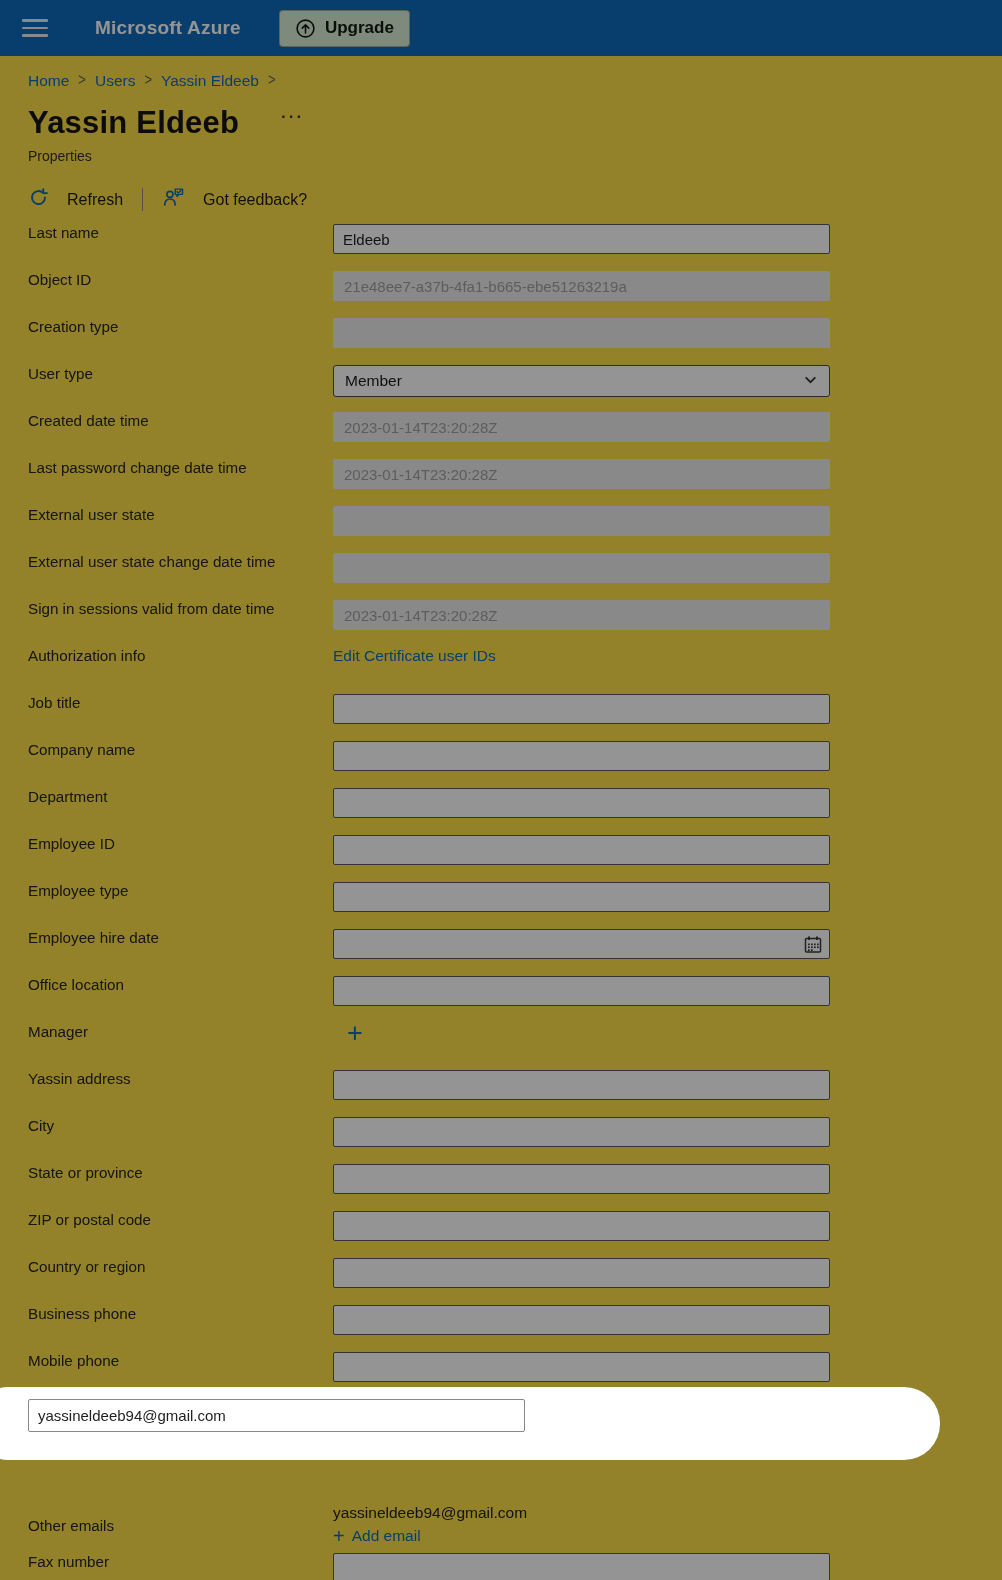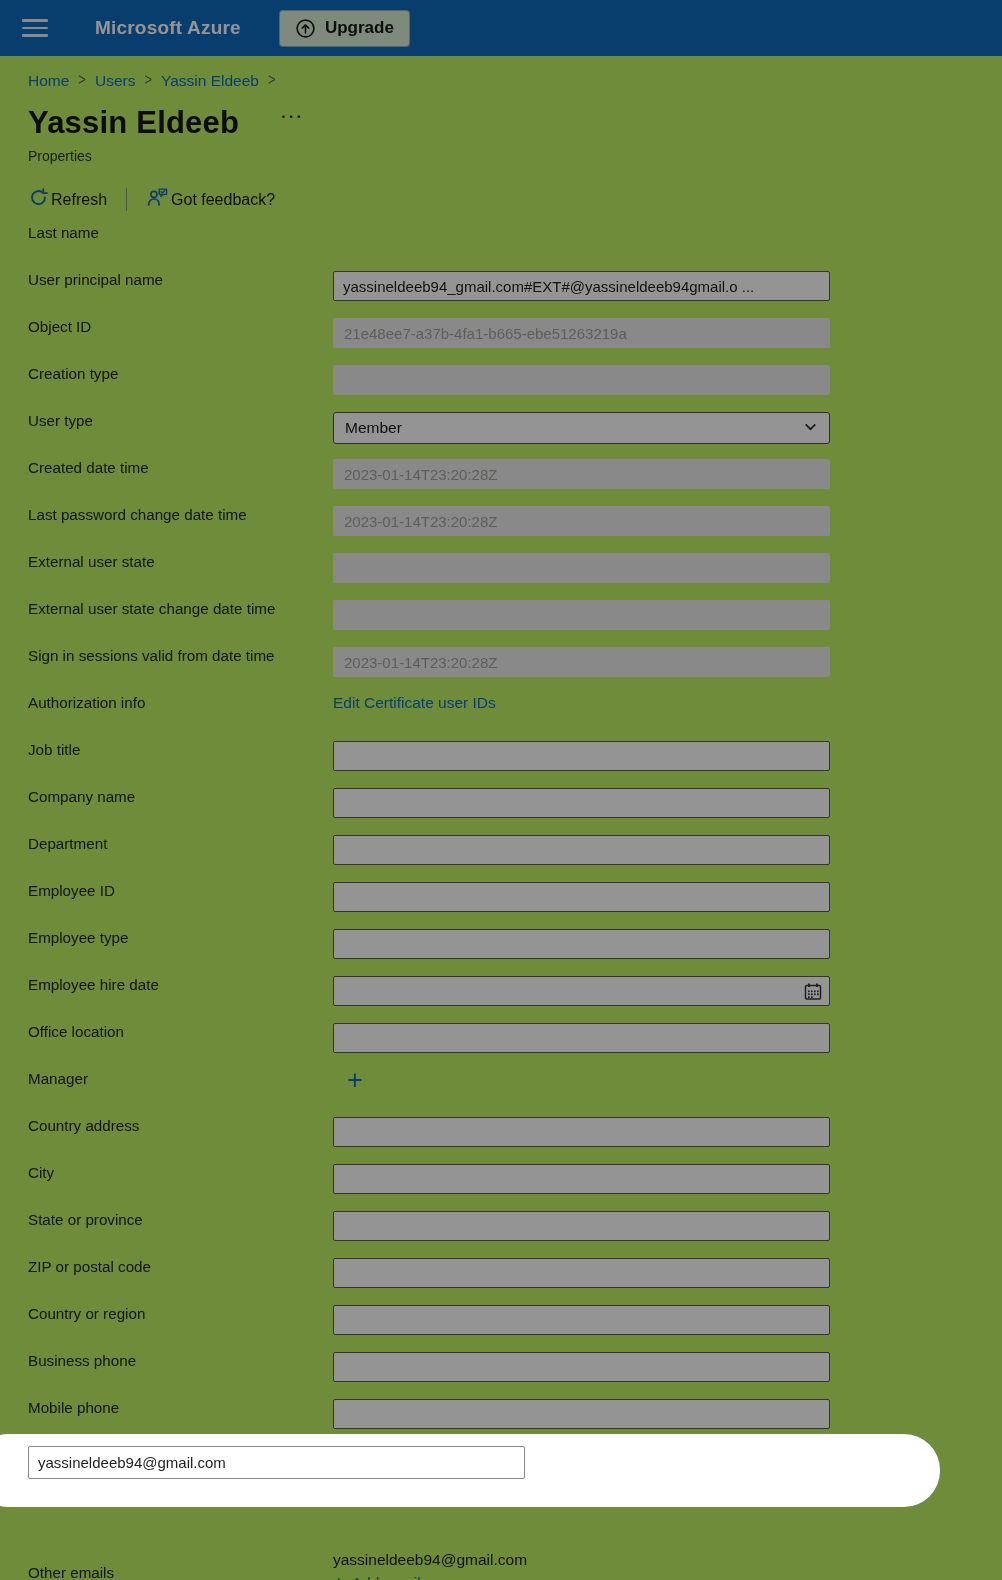--- a/index.html
+++ b/index.html
@@ -1,19 +1,19 @@
 <!DOCTYPE html>
 <html><head>
 <meta charset="utf-8">
 <style>
   * { margin:0; padding:0; box-sizing:border-box; }
   html,body { background:#444; }
   .screen {
     position:relative; width:1002px; height:1580px; overflow:hidden;
-    background:#bef264; font-family:"Liberation Sans", sans-serif;
+    background:#fde047; font-family:"Liberation Sans", sans-serif;
     margin:0 auto;
   }
   
   .topbar {
     height:56px; background:#0f6cbd; display:flex; align-items:center;
   }
   .hamburger { width:26px; height:18px; margin-left:22px; display:flex; flex-direction:column; justify-content:space-between; cursor:pointer; }
   .hamburger span { display:block; height:2.6px; background:#e9edf2; border-radius:1px; }
   .azure-title { color:#ffffff; font-size:19px; font-weight:700; margin-left:47px; letter-spacing:.2px; }
   .upgrade-btn {
@@ -26,21 +26,21 @@
   .content { padding:0 0 0 28px; }
   .breadcrumb { margin-top:16px; font-size:15.5px; display:flex; height:20px; }
   .breadcrumb a { color:#0f6cbd; text-decoration:none; cursor:pointer; }
   .crumb-sep { color:#5f5d5b; font-size:13px; margin:0 9px; transform:scaleY(1.25); }
   .title-row { display:flex; align-items:flex-start; margin-top:13px; }
   .page-title { font-size:31px; font-weight:700; color:#17161 5; color:#171615; letter-spacing:.2px; }
   .more-btn { margin-left:42px; margin-top:2px; color:#3b3a39; font-size:17px; font-weight:700; letter-spacing:2px; cursor:pointer; }
   .page-subtitle { margin-top:7px; font-size:14px; color:#33322f; }
   
   .toolbar { margin-top:23px; display:flex; align-items:center; height:25px; }
-  .tool-item { display:flex; align-items:center; gap:2px; cursor:pointer; }
+  .tool-item { display:flex; align-items:center; gap:18px; cursor:pointer; }
   .tool-item .label { font-size:16px; color:#1d1c1b; }
   .tool-sep { width:1px; height:23px; background:#8f8d8b; margin:0 19px; }
   
   .form { margin-top:12px; width:802px; }
   .row { display:flex; height:47px; }
   .row .lbl { width:305px; font-size:15.2px; color:#272625; flex:none; padding-right:10px; }
   .row .fld { width:497px; flex:none; position:relative; }
   .tbx {
     width:100%; height:30px; border:1px solid #5c5a58; border-radius:2px;
     background:#ffffff; font-family:"Liberation Sans",sans-serif;
@@ -139,26 +139,23 @@
           </svg>
         </span>
         <span class="label">Got feedback?</span>
       </div>
     </div>
 
     <div class="form">
 
       <div class="row">
         <div class="lbl">Last name</div>
-      </div>
-
-      <div class="row">
-        <div class="lbl">User principal name</div>
-        <div class="fld"><input class="tbx" value="yassineldeeb94_gmail.com#EXT#@yassineldeeb94gmail.o ..." style=""></div>
-      </div>
+        <div class="fld"><input class="tbx" value="Eldeeb" style=""></div>
+      </div>
+
 
       <div class="row">
         <div class="lbl">Object ID</div>
         <div class="fld">
             <div class="ro">21e48ee7-a37b-4fa1-b665-ebe51263219a</div>
           </div>
       </div>
 
       <div class="row">
         <div class="lbl">Creation type</div>
@@ -275,21 +272,21 @@
         <div class="lbl">Office location</div>
         <div class="fld"><input class="tbx" value="" style=""></div>
       </div>
 
       <div class="row">
         <div class="lbl">Manager</div>
         <div class="fld"><button class="plus-btn">+</button></div>
       </div>
 
       <div class="row">
-        <div class="lbl">Country address</div>
+        <div class="lbl">Yassin address</div>
         <div class="fld"><input class="tbx" value="" style=""></div>
       </div>
 
       <div class="row">
         <div class="lbl">City</div>
         <div class="fld"><input class="tbx" value="" style=""></div>
       </div>
 
       <div class="row">
         <div class="lbl">State or province</div>

